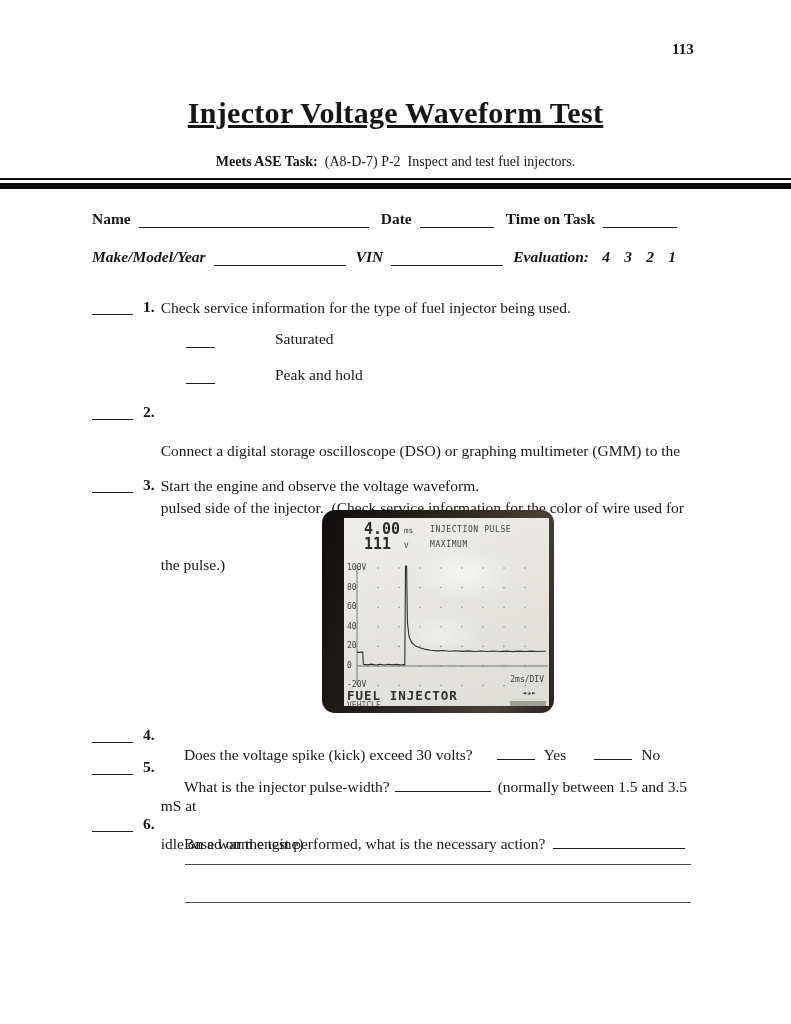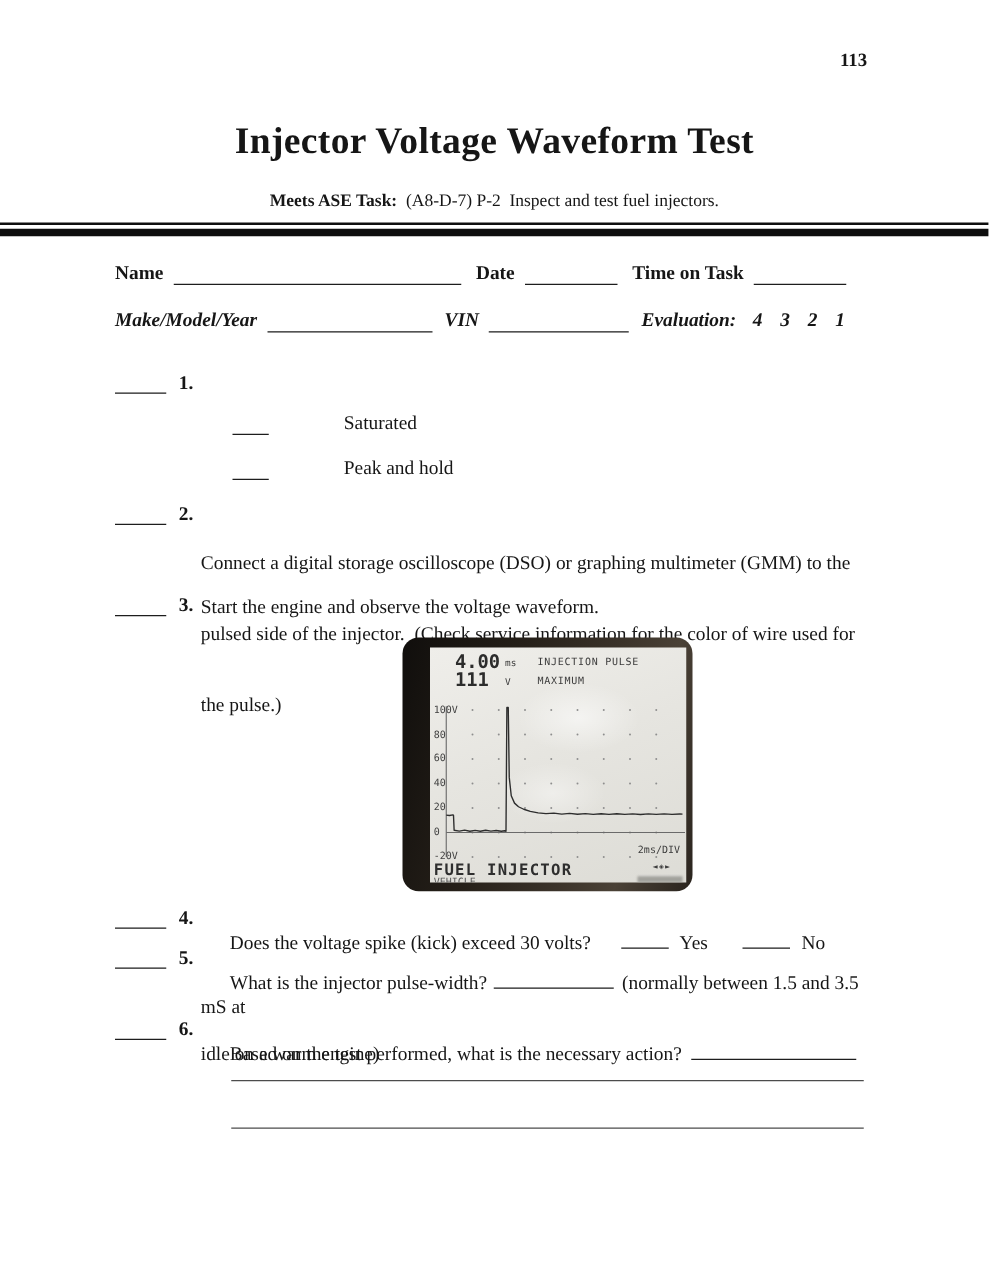--- a/index.html
+++ b/index.html
@@ -2,21 +2,21 @@
 <html><head>
 <meta charset="utf-8">
 <style>
   html,body{margin:0;padding:0;background:#ffffff;}
   .page{position:relative;width:791px;height:1024px;background:#ffffff;overflow:hidden;
         font-family:"Liberation Serif",serif;color:#161616;font-size:15.5px;}
   .b{font-weight:bold;}
   
   .page-number{position:absolute;left:672px;top:41px;font-weight:bold;font-size:15px;}
   .title{position:absolute;left:0;top:96px;width:100%;text-align:center;
-         font-size:30px;font-weight:bold;letter-spacing:.3px;}
+         font-size:30px;font-weight:bold;letter-spacing:.3px;text-decoration:underline;}
   .ase-line{position:absolute;left:0;top:154px;width:100%;text-align:center;font-size:14px;white-space:pre-wrap;}
   .rule-thin{position:absolute;left:0;top:178px;width:791px;height:2px;background:#0e0e0e;}
   .rule-thick{position:absolute;left:0;top:183px;width:791px;height:6px;background:#0e0e0e;}
   
   .frow{position:absolute;left:92px;display:flex;align-items:flex-end;font-weight:bold;white-space:nowrap;}
   .fblank{display:inline-block;border-bottom:1.7px solid #1d1d1d;height:4px;}
   .evnum{display:inline-block;margin-left:12px;width:10px;text-align:center;}
   
   .item{position:absolute;left:92px;display:flex;align-items:flex-start;}
   .lead-blank{flex:none;width:41px;height:16px;border-bottom:1.7px solid #1d1d1d;}
@@ -76,20 +76,21 @@
     <span style="margin-left:10px;">Evaluation:</span>
     <span class="evnum">4</span>
     <span class="evnum">3</span>
     <span class="evnum">2</span>
     <span class="evnum">1</span>
   </div>
 
   <div class="item" style="top:298px;">
     <span class="lead-blank"></span>
     <span class="inum">1.</span>
+    <div class="itext">Check service information for the type of fuel injector being used.</div>
   </div>
   <div class="subopt" style="top:330px;">
     <span class="sub-blank"></span>
     <span>Saturated</span>
   </div>
   <div class="subopt" style="top:366px;">
     <span class="sub-blank"></span>
     <span>Peak and hold</span>
   </div>
 

